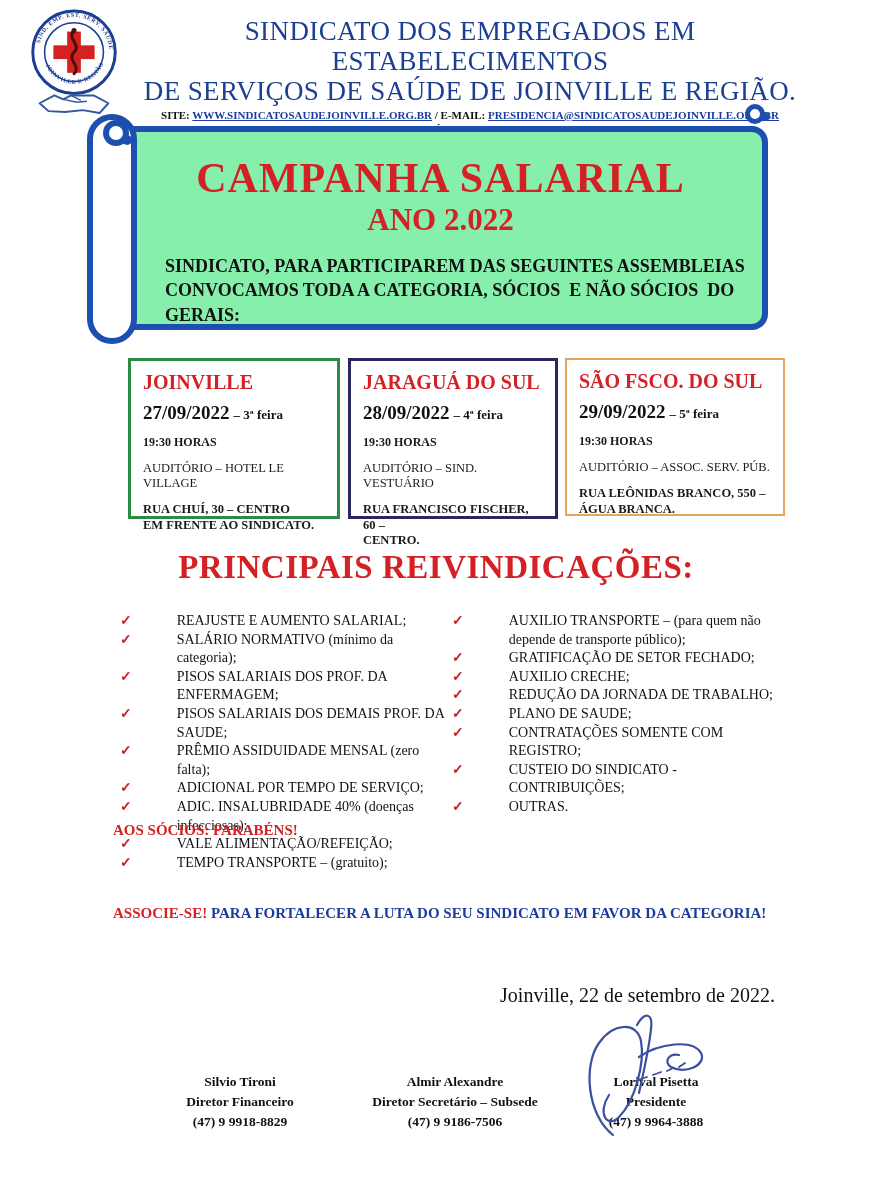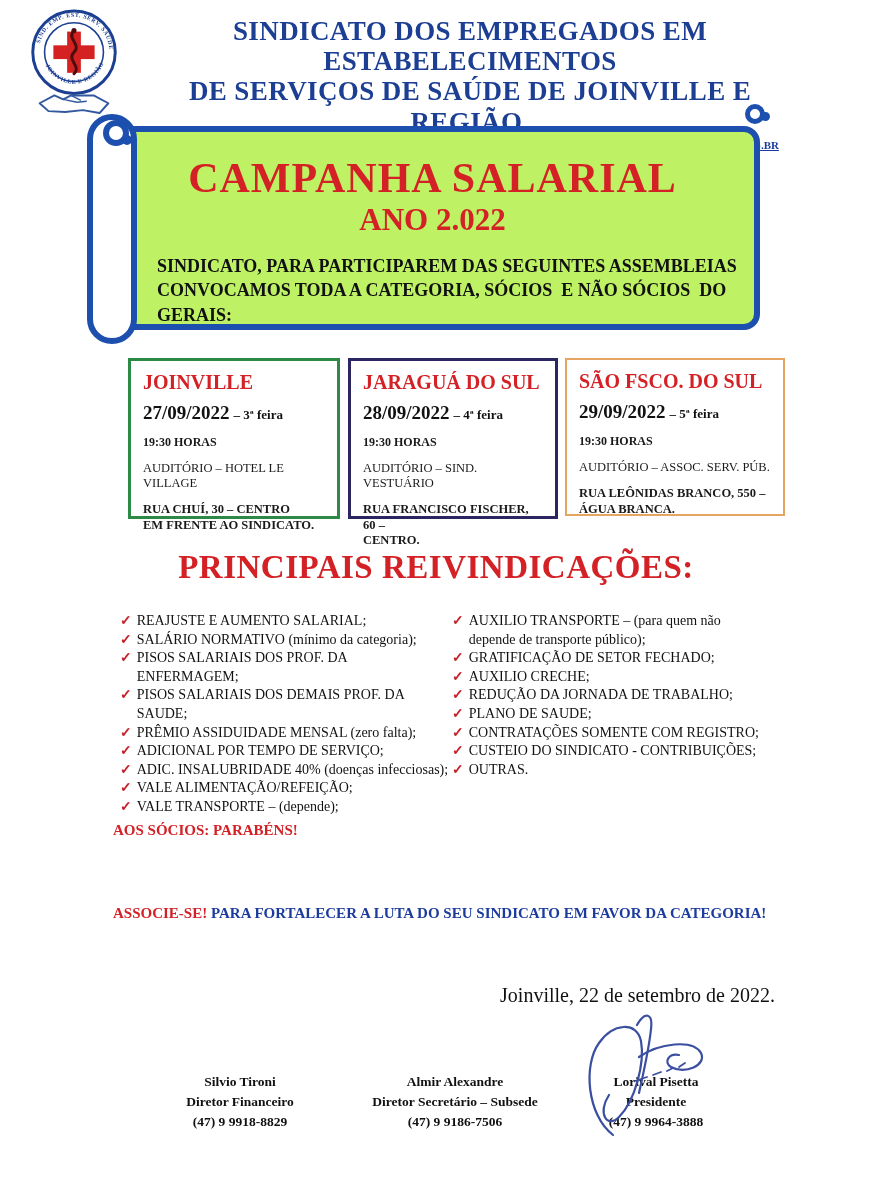--- a/index.html
+++ b/index.html
@@ -6,29 +6,29 @@
   html,body { background:#ffffff; }
   .page {
     position:relative; width:872px; height:1200px; margin:0 auto;
     background:#ffffff; overflow:hidden;
     font-family:"Liberation Serif", serif; color:#1a1a1a;
   }
 
   
   .logo-wrap { position:absolute; left:20px; top:8px; width:108px; height:110px; }
   .header-text { position:absolute; left:140px; top:16px; width:660px; text-align:center; }
-  .h-title { font-size:27px; font-weight:bold; color:#1c3f94; letter-spacing:.4px; line-height:1.12; }
+  .h-title { font-size:27px; font-weight:normal; color:#1c3f94; letter-spacing:.4px; line-height:1.12; }
   .h-small { font-size:11px; font-weight:bold; color:#111; margin-top:2px; }
   .h-small .lnk { color:#1b3b9e; text-decoration:underline; }
 
   
   .banner { position:absolute; left:85px; top:110px; width:700px; height:242px; }
   .scroll-body {
-    position:absolute; left:20px; top:16px; width:655px; height:204px;
-    border:6px solid #1d4fae; border-radius:16px; background:#bef264; z-index:1;
+    position:absolute; left:28px; top:16px; width:655px; height:204px;
+    border:6px solid #1d4fae; border-radius:16px; background:#86efac; z-index:1;
   }
   .scroll-tube {
     position:absolute; left:2px; top:4px; width:50px; height:230px;
     border:6px solid #1d4fae; border-radius:26px; background:#fff; z-index:2;
   }
   .tube-curl-ring {
     position:absolute; left:18px; top:10px; width:26px; height:26px;
     border:6px solid #1d4fae; border-radius:50%; background:#fff; z-index:3;
   }
   .tube-curl-dot { position:absolute; left:37px; top:25px; width:10px; height:10px; background:#1d4fae; border-radius:50%; z-index:4; }
@@ -58,21 +58,21 @@
   
   .demands-heading {
     position:absolute; top:549px; left:0; width:872px; text-align:center;
     font-size:33px; font-weight:bold; color:#d42125; letter-spacing:.5px;
   }
   .dcol { position:absolute; top:612px; width:332px; }
   .dcol.left { left:120px; }
   .dcol.right { left:452px; }
   .ditem { display:flex; align-items:flex-start; font-size:14px; line-height:18.6px; color:#111; }
   .ditem .chk { color:#c6232a; font-weight:bold; margin-right:5px; flex:0 0 auto; }
-  .ditem .txt { white-space:pre-line; }
+  .ditem .txt { white-space:pre-line;margin-left:40px; }
 
   
   .msg { position:absolute; left:113px; width:672px; font-weight:bold; font-size:15px; line-height:1.4; }
   .msg.m1 { top:820px; color:#d42125; }
   .msg.m2 { top:852px; color:#1b3b9e; }
   .msg.m3 { top:903px; }
   .msg .red { color:#d42125; }
   .msg .blue { color:#1b3b9e; }
 
   
@@ -213,21 +213,21 @@
     <div class="ditem">
         <span class="chk">✓</span>
         <span class="txt">ADIC. INSALUBRIDADE 40% (doenças infecciosas);</span>
       </div>
     <div class="ditem">
         <span class="chk">✓</span>
         <span class="txt">VALE ALIMENTAÇÃO/REFEIÇÃO;</span>
       </div>
     <div class="ditem">
         <span class="chk">✓</span>
-        <span class="txt">VALE TRANSPORTE – (depende);</span>
+        <span class="txt">TEMPO TRANSPORTE – (gratuito);</span>
       </div>
   </div>
 
   <div class="dcol right">
     <div class="ditem">
         <span class="chk">✓</span>
         <span class="txt">AUXILIO TRANSPORTE – (para quem não
 depende de transporte público);</span>
       </div>
     <div class="ditem">

